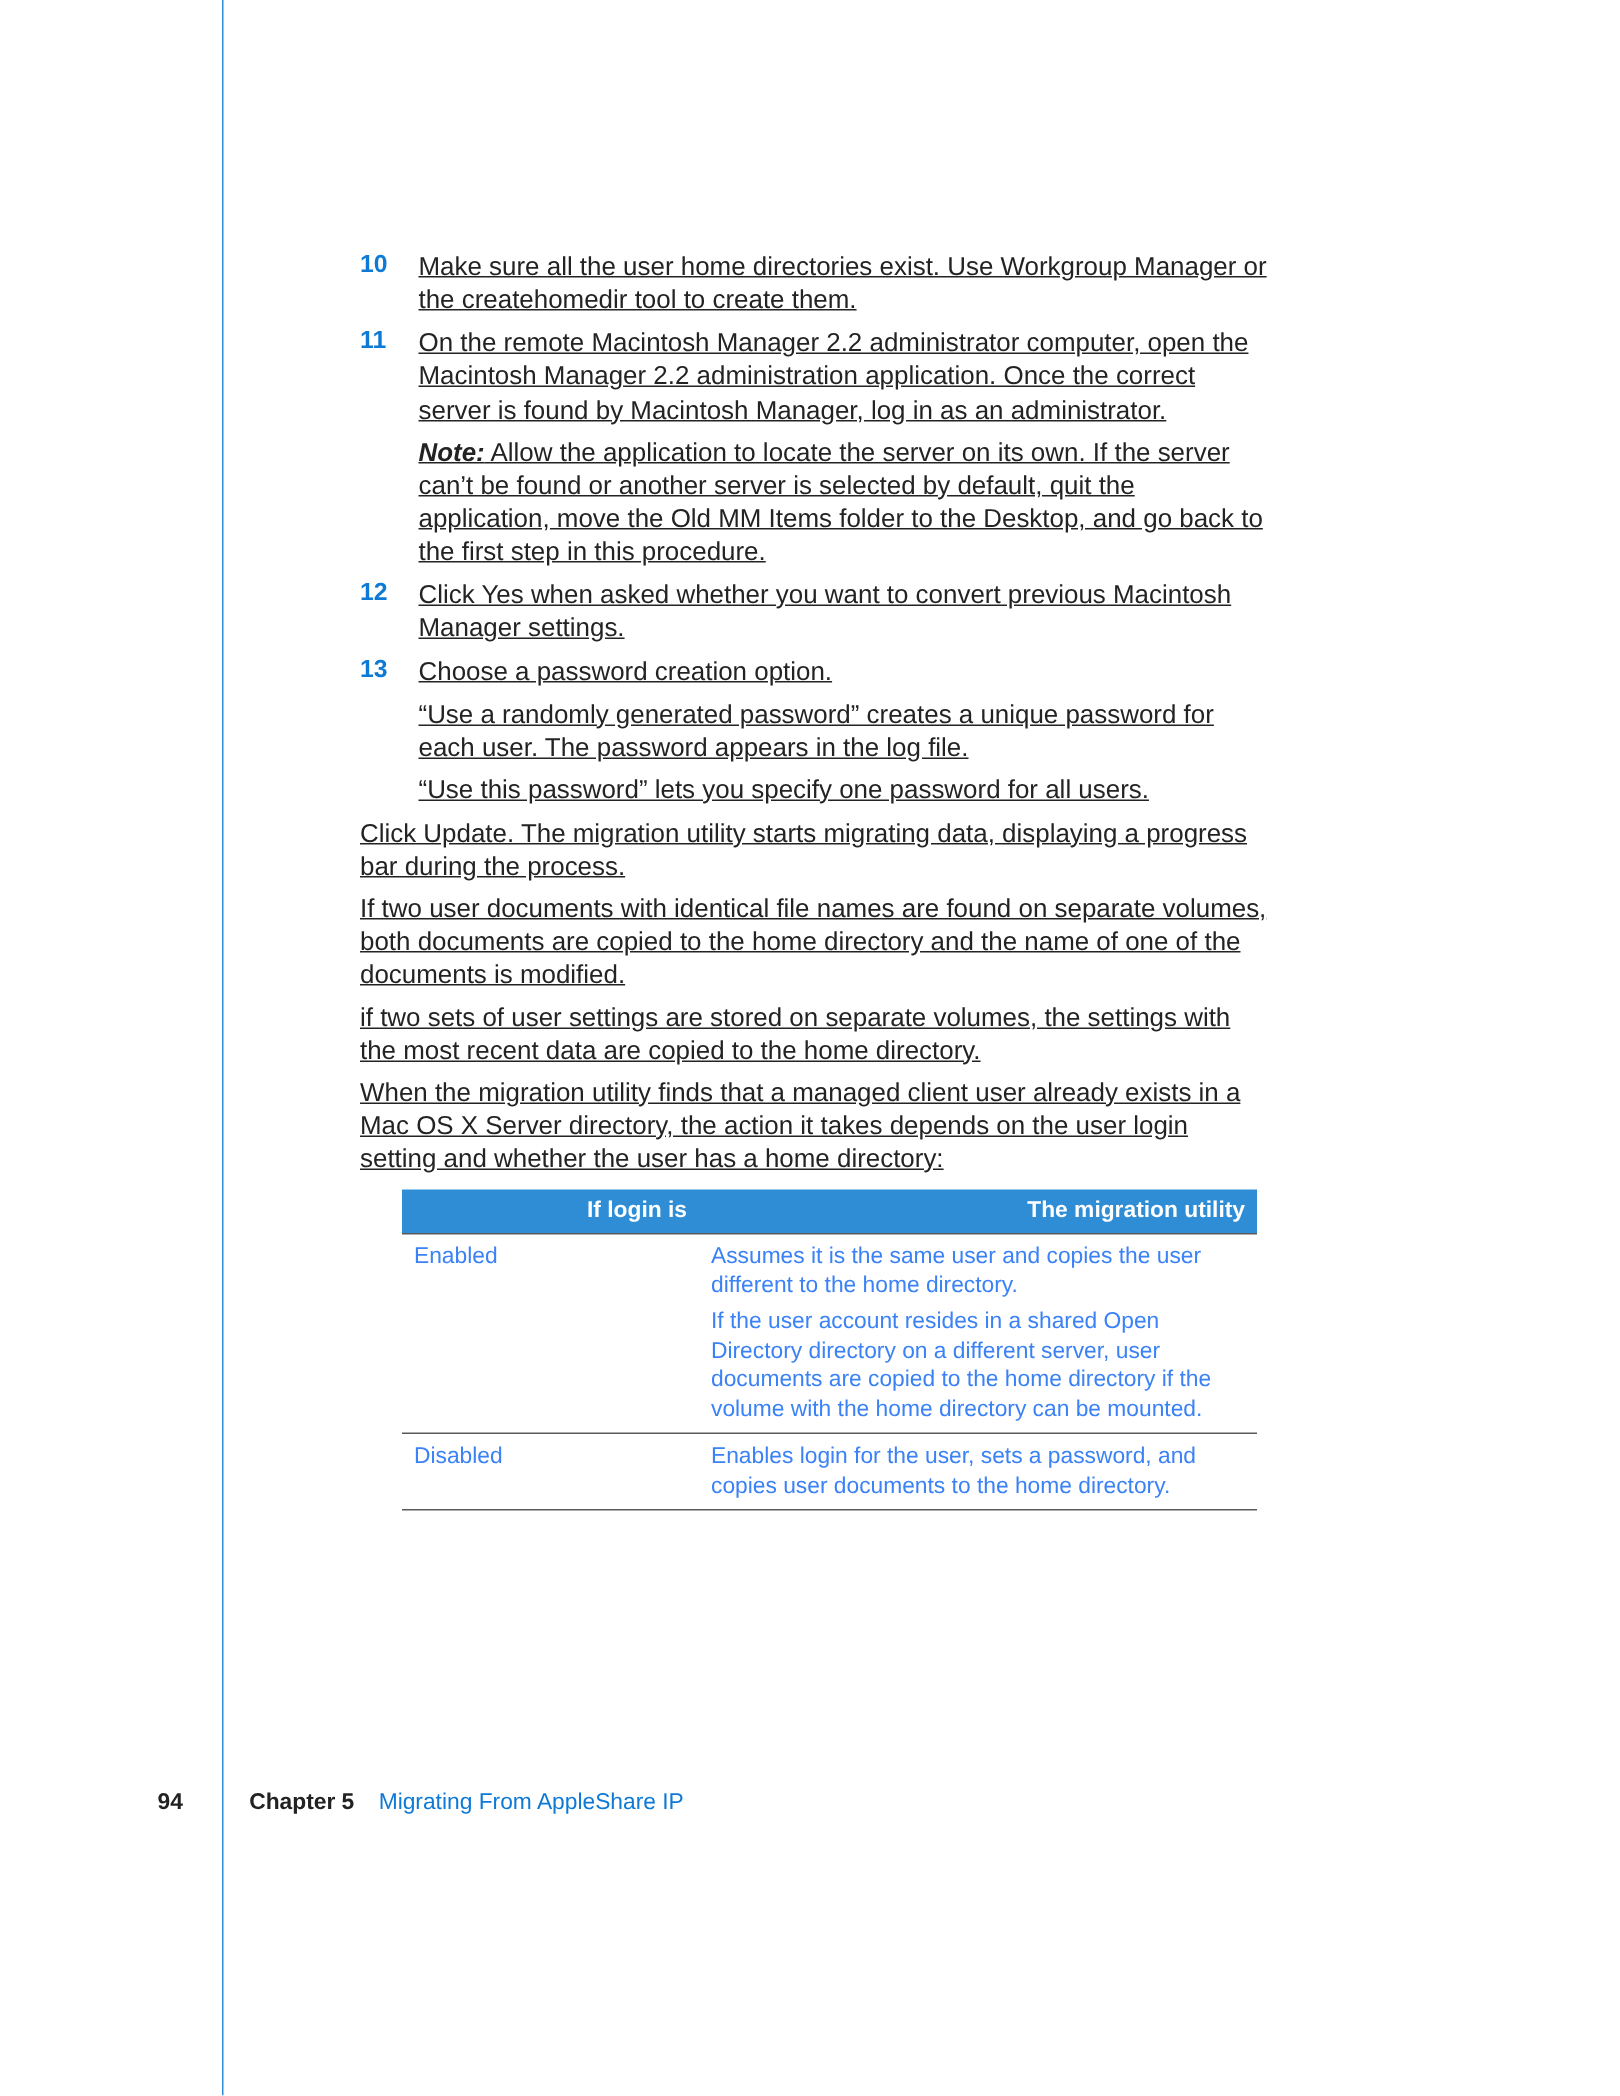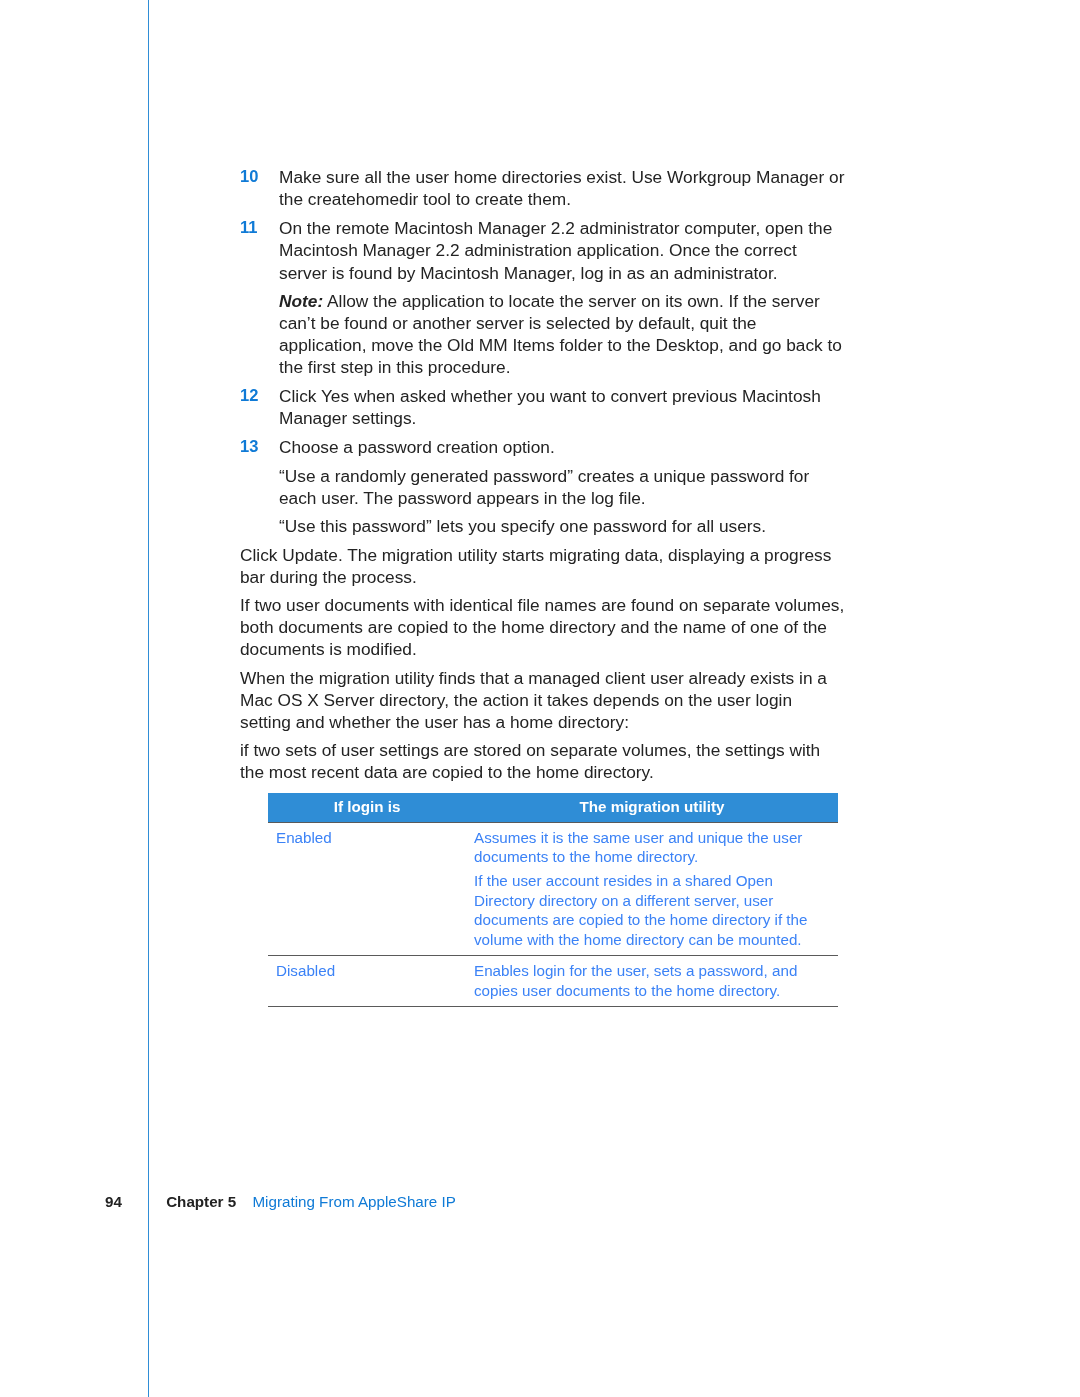--- a/index.html
+++ b/index.html
@@ -40,36 +40,36 @@
   }
   .step-num {
     flex: 0 0 30px;
     text-align: left;
     padding-right: 9px;
     color: #0f7ad6;
     font-weight: 700;
     font-size: 16.5px;
   }
   .step-body { flex: 1; }
-  .step-body p { margin: 0 0 6px 0; }
+  .step-body p { margin: 0 0 6px 0; text-decoration: underline; }
   .step-body p:last-child { margin-bottom: 0; }
   .note-label { font-style: italic; font-weight: 700; text-align: right; }
   .tbl {
     margin-top: 10px;
     margin-left: 28px;
     width: 570px;
     border-collapse: collapse;
     font-size: 15.2px;
     line-height: 1.28;
   }
   .tbl thead th {
     background: #2f8dd6;
     color: #fff;
     font-weight: 700;
-    text-align: center;
+    text-align: right;
     padding: 4px 8px 5px 8px;
     border-bottom: 1px solid #5a5a5a;
     font-size: 15.2px;
   }
   .tbl thead th.col1 { width: 182px; }
   .tbl tbody td {
     vertical-align: top;
     padding: 5px 8px 6px 8px;
     border-bottom: 1px solid #5a5a5a;
     color: #3b82f6;
@@ -132,38 +132,38 @@
           <p>“Use this password” lets you specify one password for all users.</p>
         </div>
       </div>
     </div>
 
     <div class="step">
       <div class="step-row">
         <div class="step-body">
           <p>Click Update. The migration utility starts migrating data, displaying a progress bar during the process.</p>
           <p>If two user documents with identical file names are found on separate volumes, both documents are copied to the home directory and the name of one of the documents is modified.</p>
+          <p>if two sets of user settings are stored on separate volumes, the settings with the most recent data are copied to the home directory.</p>
           <p>When the migration utility finds that a managed client user already exists in a Mac OS X Server directory, the action it takes depends on the user login setting and whether the user has a home directory:</p>
-          <p>if two sets of user settings are stored on separate volumes, the settings with the most recent data are copied to the home directory.</p>
         </div>
       </div>
     </div>
 
     <table class="tbl">
       <thead>
         <tr>
           <th class="col1">If login is</th>
           <th>The migration utility</th>
         </tr>
       </thead>
       <tbody>
         <tr>
           <td>Enabled</td>
           <td>
-            <p>Assumes it is the same user and unique the user documents to the home directory.</p>
+            <p>Assumes it is the same user and copies the user different to the home directory.</p>
             <p>If the user account resides in a shared Open Directory directory on a different server, user documents are copied to the home directory if the volume with the home directory can be mounted.</p>
           </td>
         </tr>
         <tr>
           <td>Disabled</td>
           <td>
             <p>Enables login for the user, sets a password, and copies user documents to the home directory.</p>
           </td>
         </tr>
       </tbody>

